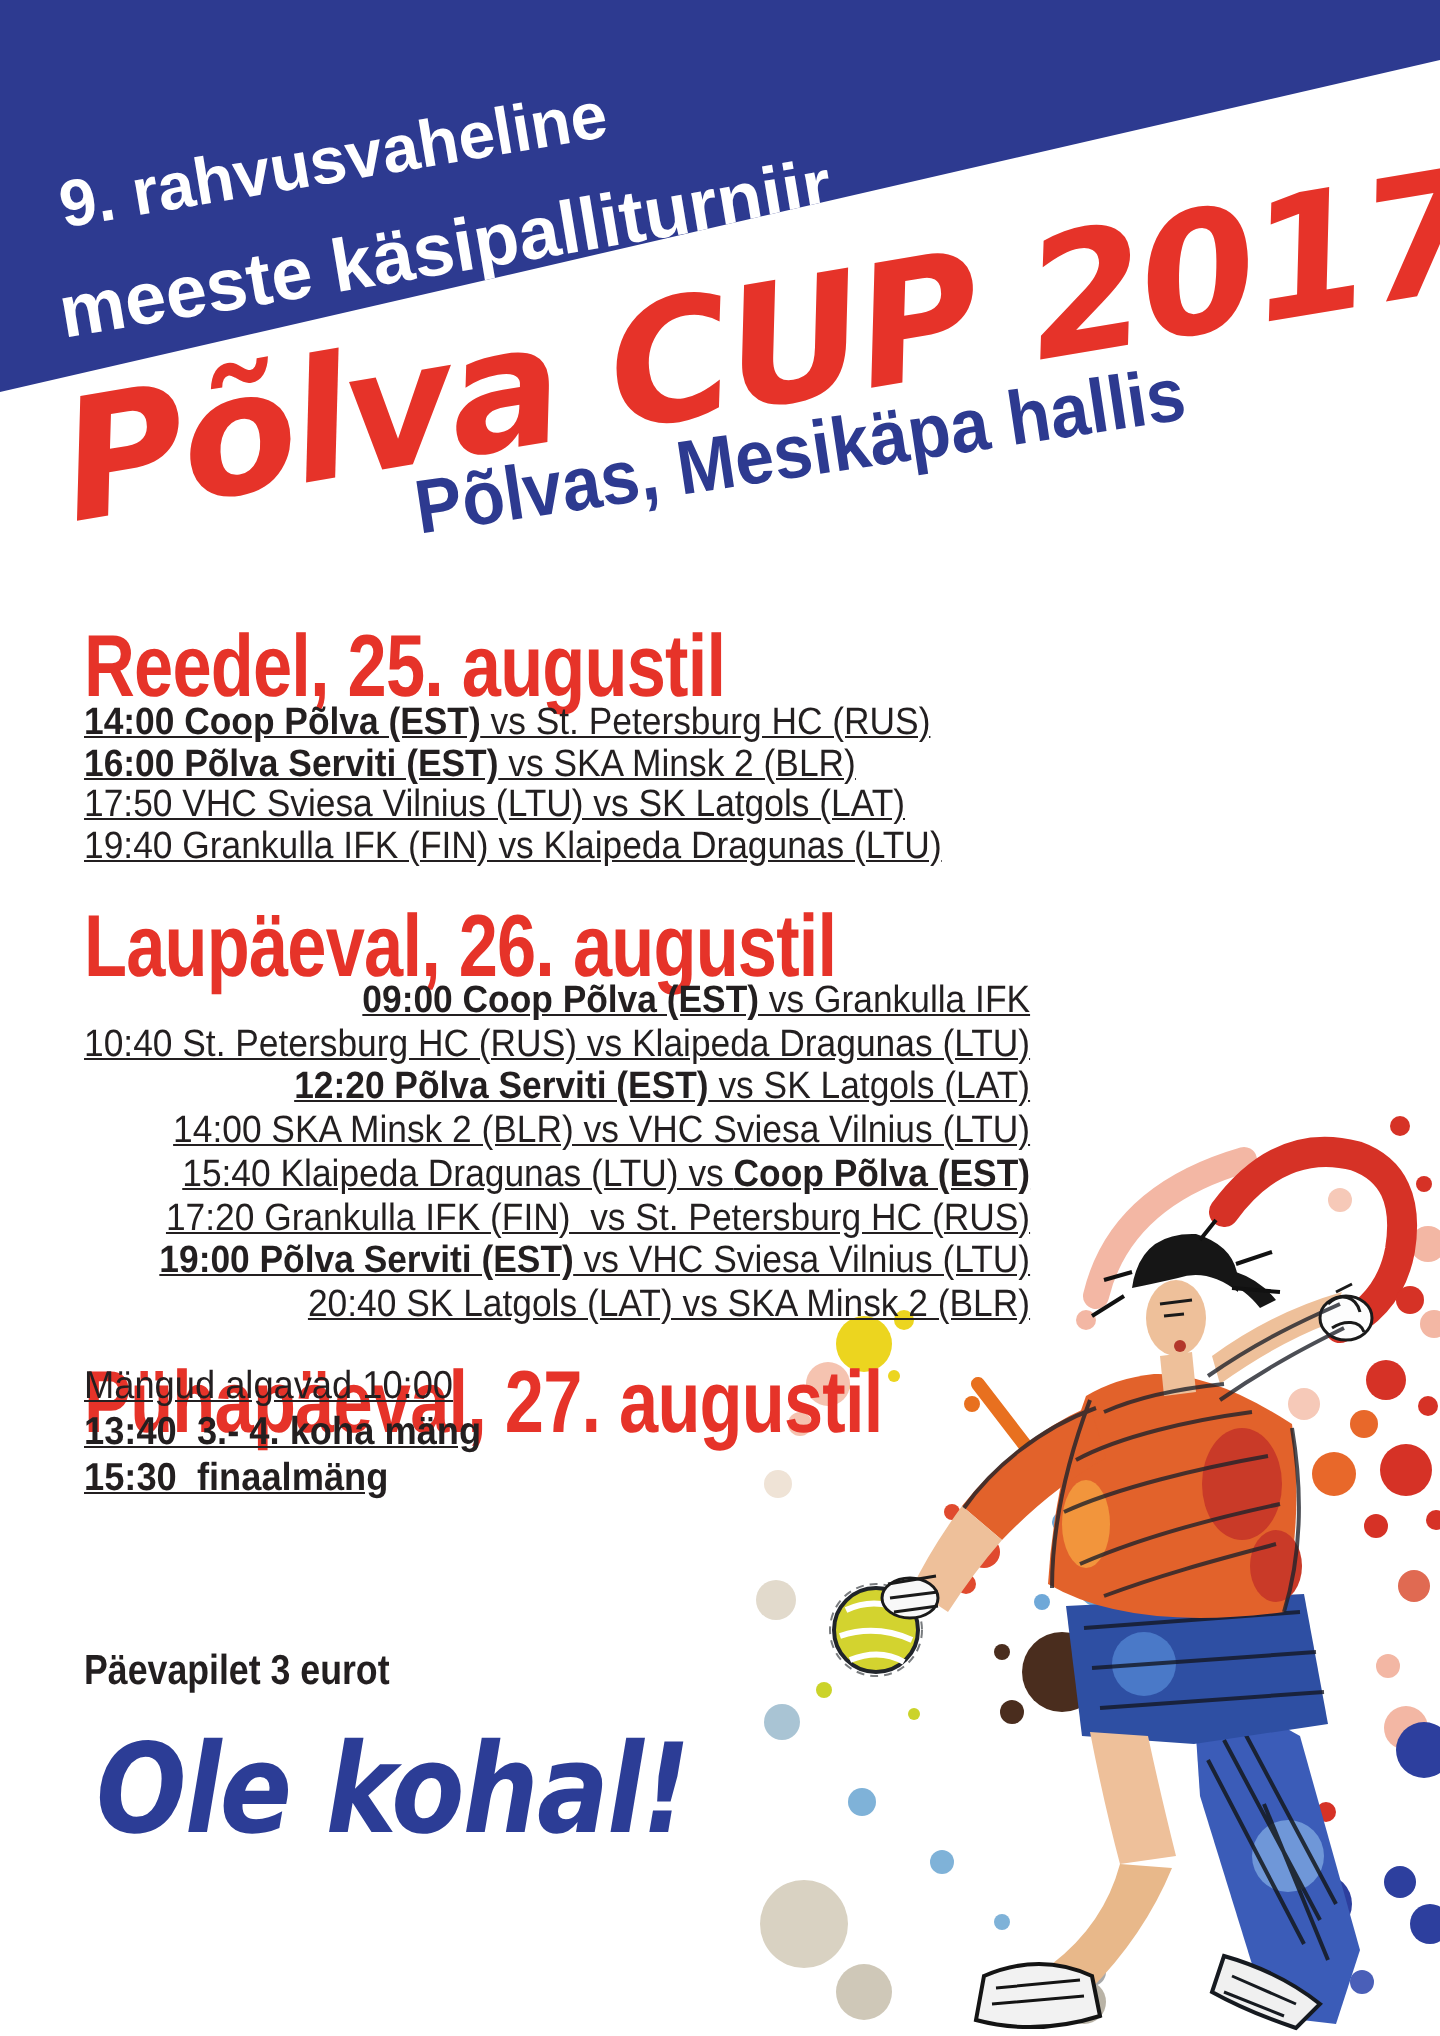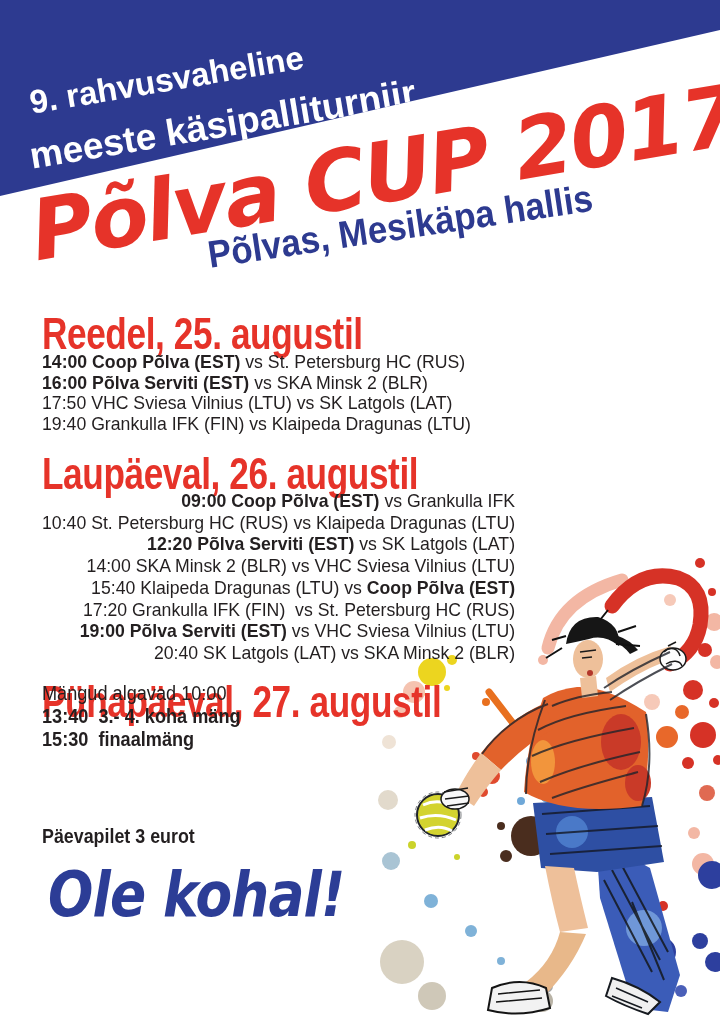--- a/index.html
+++ b/index.html
@@ -29,21 +29,21 @@
     position:absolute;left:208px;top:236px;font-size:38px;line-height:1;font-weight:700;
     color:var(--banner-blue,#2d3a90);white-space:pre;
     transform:rotate(-8.5deg) scaleX(.92);transform-origin:0 50%;
   }
   
   .sec-heading{
     position:absolute;font-size:44px;line-height:1;font-weight:700;color:var(--accent-red,#e63329);
     white-space:pre;transform:scaleX(.8);transform-origin:0 50%;letter-spacing:-.5px;
   }
   .h1{left:42px;top:312px;} .h2{left:42px;top:452px;} .h3{left:42px;top:680px;}
-  .lines{position:absolute;left:42px;}
+  .lines{position:absolute;left:42px;text-decoration:underline;}
   .l1{top:352px;} .l1 .match-line{line-height:20.5px;}
   .l2{top:490px;text-align:right;} .l2 .match-line{line-height:21.7px;}
   .l3{top:682px;} .l3 .match-line{line-height:23px;font-size:19.5px;}
   .match-line{
     font-size:19px;white-space:pre;color:var(--body-text,#231f20);
     transform:scaleX(.93);transform-origin:0 50%;
   }
   .match-line .b{font-weight:700;}
   
   .ticket{

